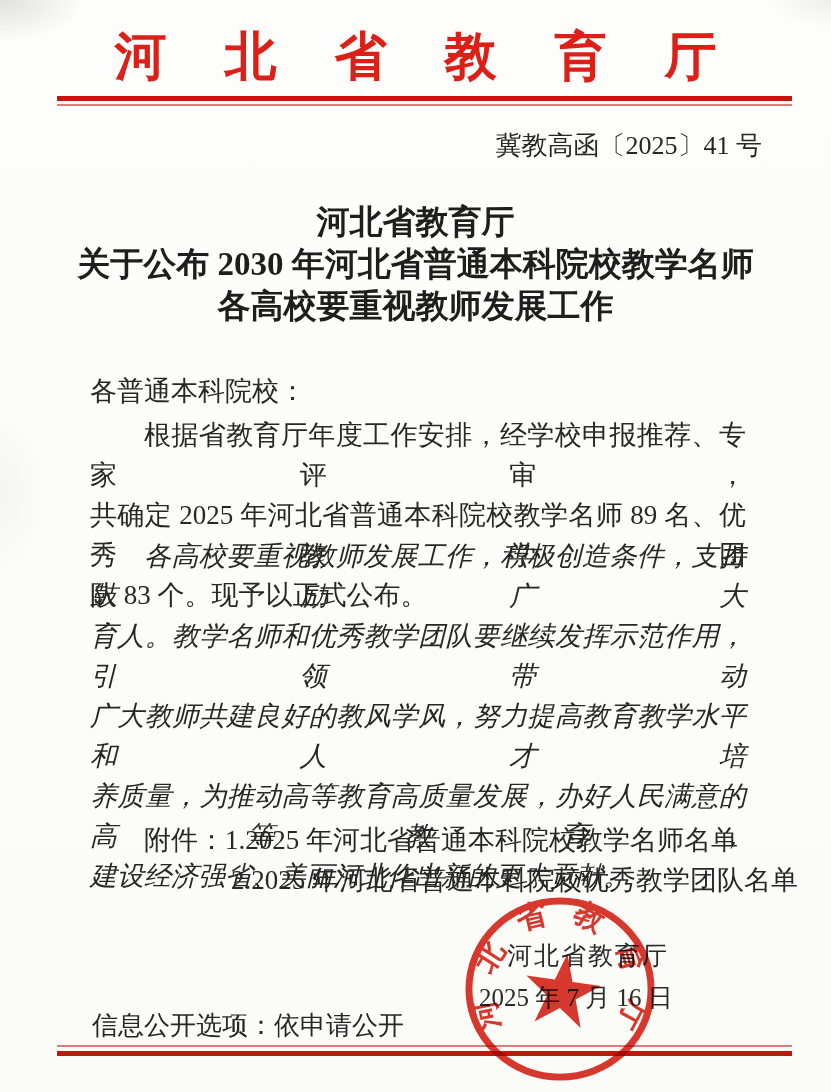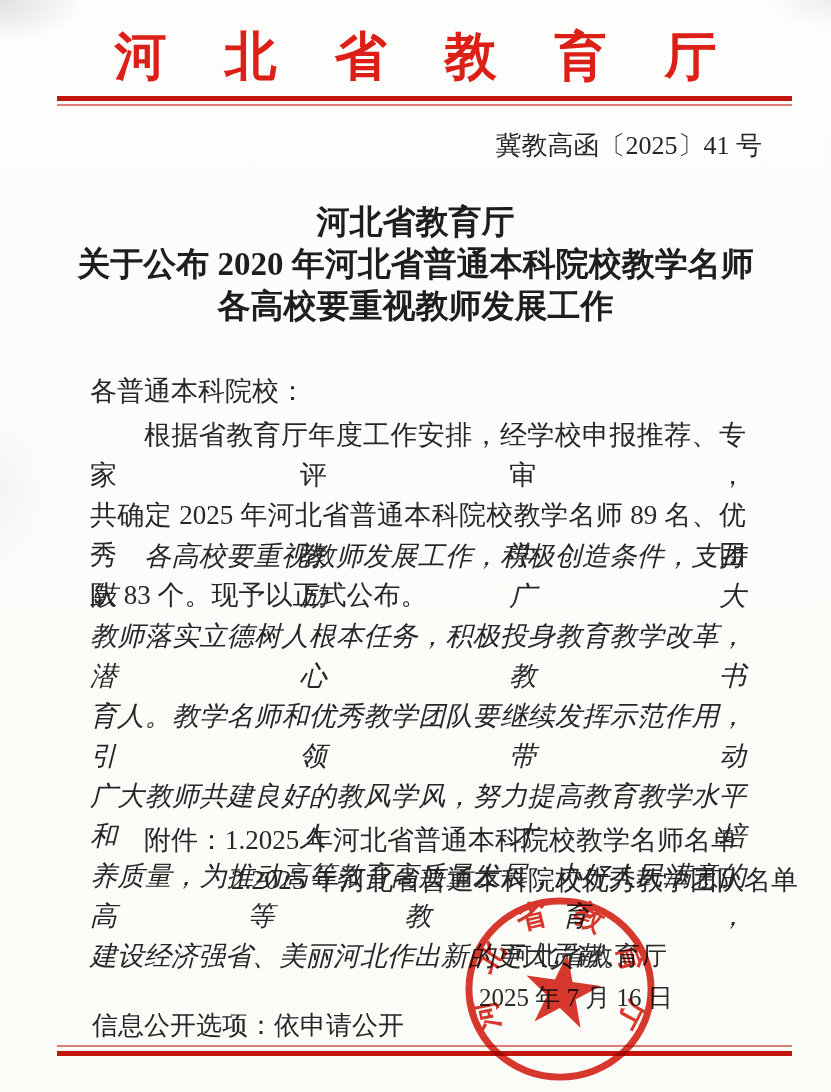--- a/index.html
+++ b/index.html
@@ -75,35 +75,34 @@
 
   <div class="agency-header">河北省教育厅</div>
 
   <div class="rule rule-thick rule-top-thick"></div>
   <div class="rule rule-thin  rule-top-thin"></div>
 
   <div class="doc-number">冀教高函〔2025〕41 号</div>
 
   <div class="doc-title">
     <div>河北省教育厅</div>
-    <div>关于公布 2020 年河北省普通本科院校教学名师</div>
+    <div>关于公布 2030 年河北省普通本科院校教学名师</div>
     <div>各高校要重视教师发展工作</div>
   </div>
 
   <div class="salutation body-text">各普通本科院校：</div>
 
   <div class="para para-1 body-text">
     <div class="p-line fill first">根据省教育厅年度工作安排，经学校申报推荐、专家评审，</div>
     <div class="p-line fill">共确定 2025 年河北省普通本科院校教学名师 89 名、优秀教学团</div>
     <div class="p-line last">队 83 个。现予以正式公布。</div>
   </div>
 
   <div class="para para-2 body-text">
     <div class="p-line fill first">各高校要重视教师发展工作，积极创造条件，支持鼓励广大</div>
-    <div class="p-line fill">教师落实立德树人根本任务，积极投身教育教学改革，潜心教书</div>
     <div class="p-line fill">育人。教学名师和优秀教学团队要继续发挥示范作用，引领带动</div>
     <div class="p-line fill">广大教师共建良好的教风学风，努力提高教育教学水平和人才培</div>
     <div class="p-line fill">养质量，为推动高等教育高质量发展，办好人民满意的高等教育，</div>
     <div class="p-line last">建设经济强省、美丽河北作出新的更大贡献。</div>
   </div>
 
   <div class="attachments body-text">
     <div class="attach-line">
       <span>附件：</span><span>1.2025 年河北省普通本科院校教学名师名单</span>
     </div>

